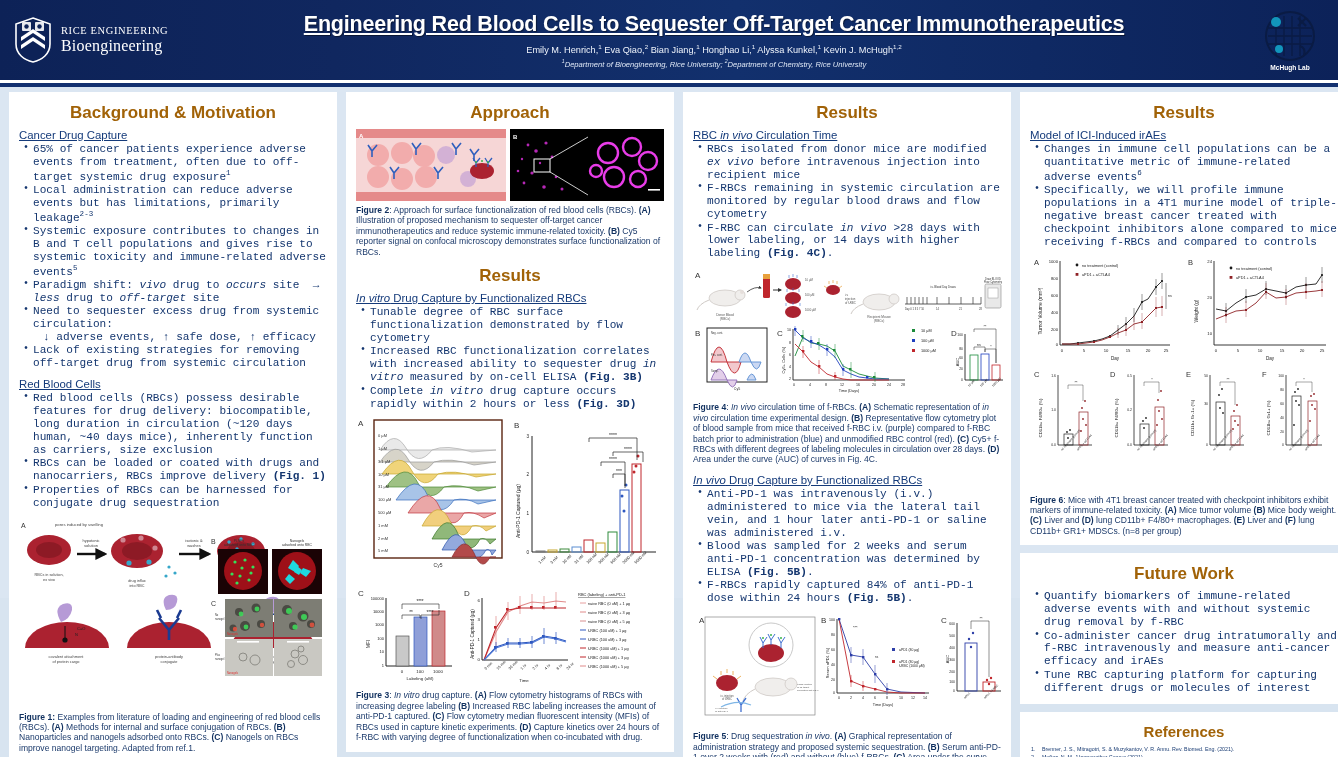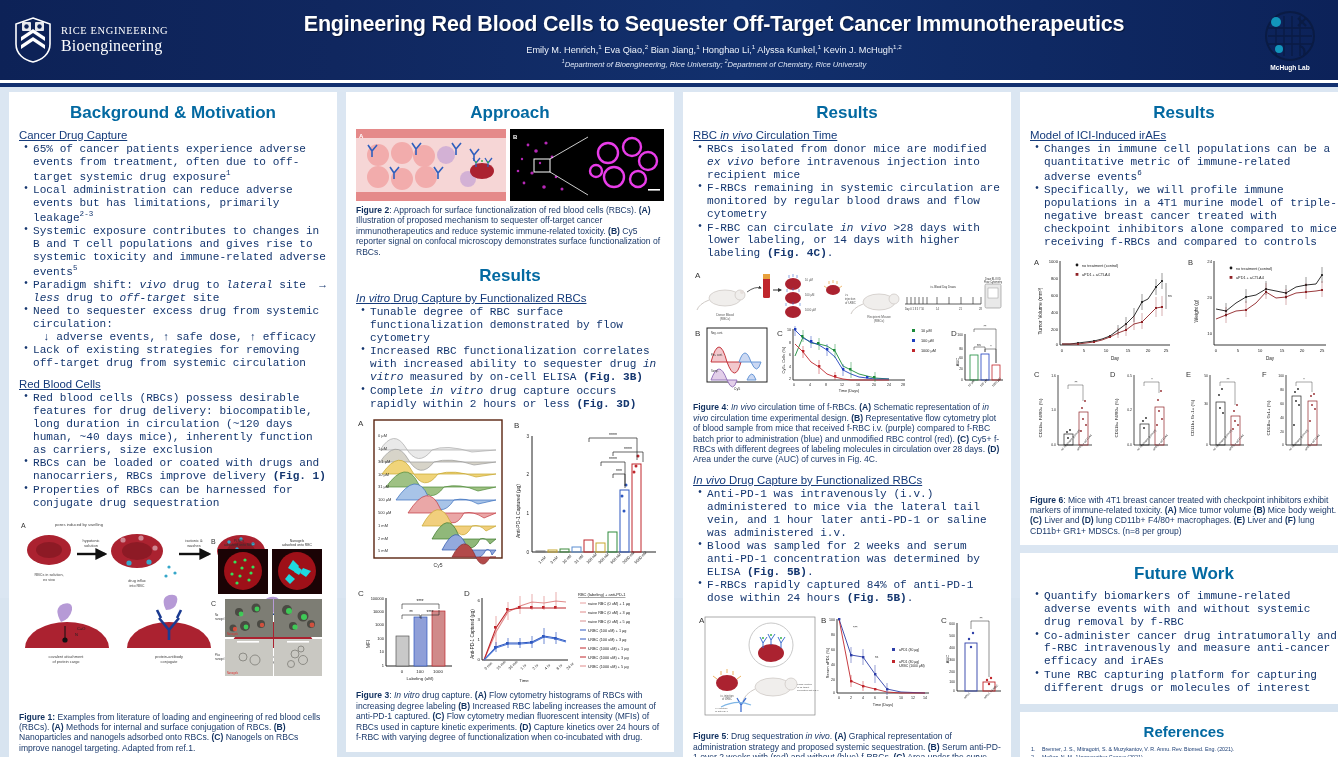--- a/index.html
+++ b/index.html
@@ -26,38 +26,39 @@
     width: 38px; height: 46px; margin-right: 9px; flex: none;
     position: relative;
   }
   .rice-text { color: #fff; line-height: 1; }
   .rice-top { font-family: "Liberation Serif", serif; font-size: 10.5px; letter-spacing: .6px; }
   .rice-bot { font-family: "Liberation Serif", serif; font-size: 16px; letter-spacing: .2px; margin-top: 1px;}
   .title-block { flex: 1; text-align: center; padding: 0 30px 0 10px; }
   .ptitle {
     color: #ffffff; font-size: 21.5px; font-weight: bold; letter-spacing: -.2px;
     text-shadow: 1px 1px 1px rgba(0,0,0,.45);
+    text-decoration: underline;
   }
   .pauthors { color:#eef3fb; font-size: 9.2px; margin-top: 6px; }
   .paffil { color:#dfe8f6; font-size: 7.6px; font-style: italic; margin-top: 3px; }
   .logo-lab { width: 84px; height: 78px; flex:none; margin-right: 6px;
               display:flex; align-items:center; justify-content:center; }
   .sup { font-size: .68em; vertical-align: super; }
 
   
   .columns {
     display: flex; gap: 9px; padding: 9px 9px 6px 9px; height: 674px;
   }
   .col { width: 328px; display: flex; flex-direction: column; gap: 8px; }
   .card {
     background: #ffffff; padding: 8px 10px 9px 10px;
   }
   .card.grow { flex: 1 1 auto; }
   h2.section {
-    text-align: center; color: #0369a1; font-size: 17px; font-weight: bold;
+    text-align: center; color: #a16207; font-size: 17px; font-weight: bold;
     margin: 3px 0 6px 0;
   }
   h3.sub {
     color: #143a7a; font-size: 11.4px; text-decoration: underline; margin: 2px 0 2px 0;
     font-weight: normal;
   }
   h3.sub i { font-style: italic; }
   ul.bul { list-style: none; margin: 0 0 0 2px; }
   ul.bul > li {
     color: #14366f; font-size: 11.1px; line-height: 1.165; margin-bottom: .5px;
@@ -141,21 +142,21 @@
   <div class="columns">
 
     <div class="col">
       <div class="card grow">
         <h2 class="section">Background &amp; Motivation</h2>
         <h3 class="sub">Cancer Drug Capture</h3>
         <ul class="bul">
           <li>65% of cancer patients experience adverse events from treatment, often due to off-target systemic drug exposure<span class="sup">1</span></li>
           <li>Local administration can reduce adverse events but has limitations, primarily leakage<span class="sup">2-3</span></li>
           <li>Systemic exposure contributes to changes in B and T cell populations and gives rise to systemic toxicity and immune-related adverse events<span class="sup">5</span></li>
-          <li>Paradigm shift: <i>vivo</i> drug to <i>lateral</i> site &nbsp;→ <i>less</i> drug to <i>off-target</i> site</li>
+          <li>Paradigm shift: <i>vivo</i> drug to <i>occurs</i> site &nbsp;→ <i>less</i> drug to <i>off-target</i> site</li>
           <li>Need to sequester excess drug from systemic circulation:
             <span class="ind">↓ adverse events, ↑ safe dose, ↑ efficacy</span>
           </li>
           <li>Lack of existing strategies for removing off-target drug from systemic circulation</li>
         </ul>
 
         <h3 class="sub" style="margin-top:8px">Red Blood Cells</h3>
         <ul class="bul">
           <li>Red blood cells (RBCs) possess desirable features for drug delivery: biocompatible, long duration in circulation (~120 days human, ~40 days mice), inherently function as carriers, size exclusion</li>
           <li>RBCs can be loaded or coated with drugs and nanocarriers, RBCs improve delivery <b>(Fig. 1)</b></li>

